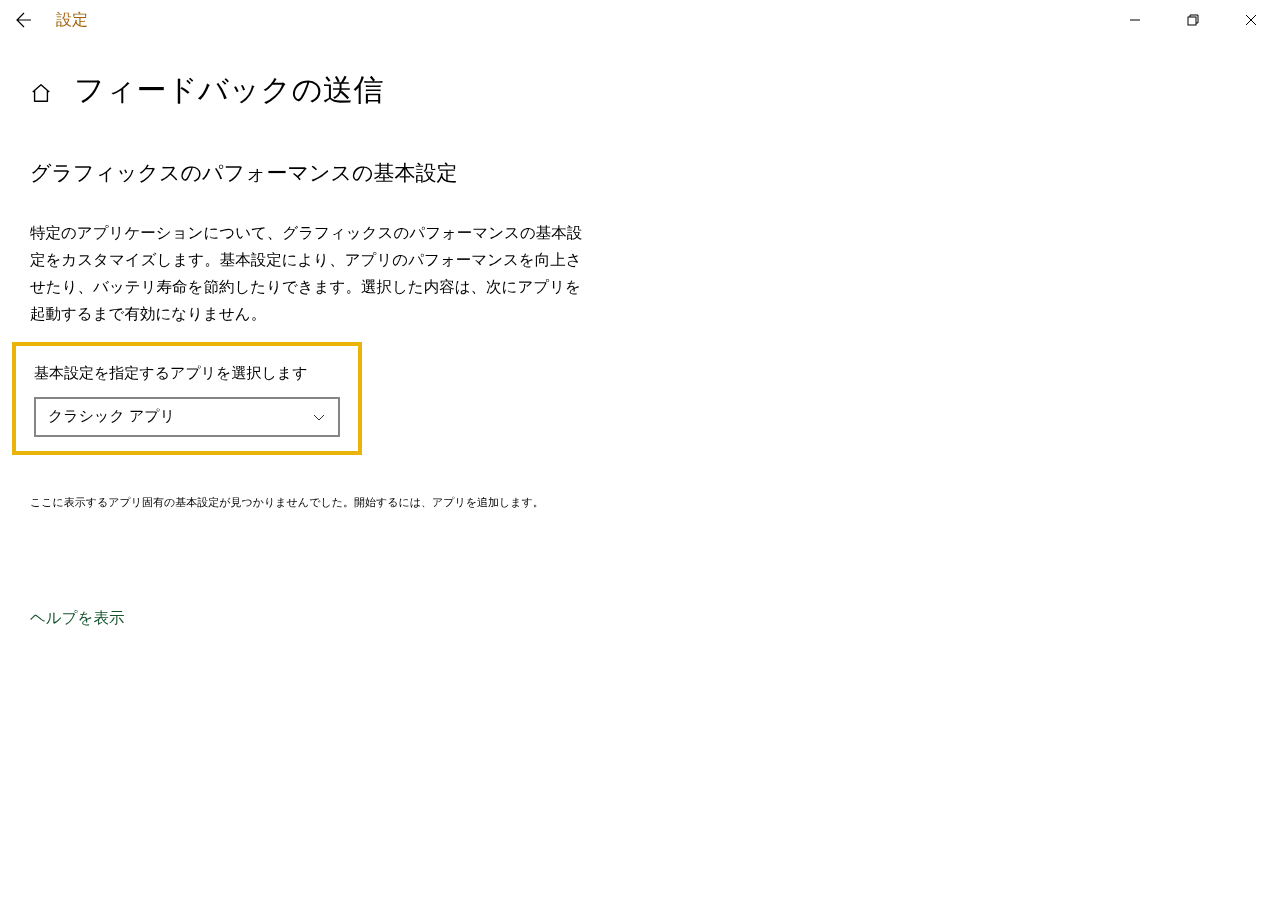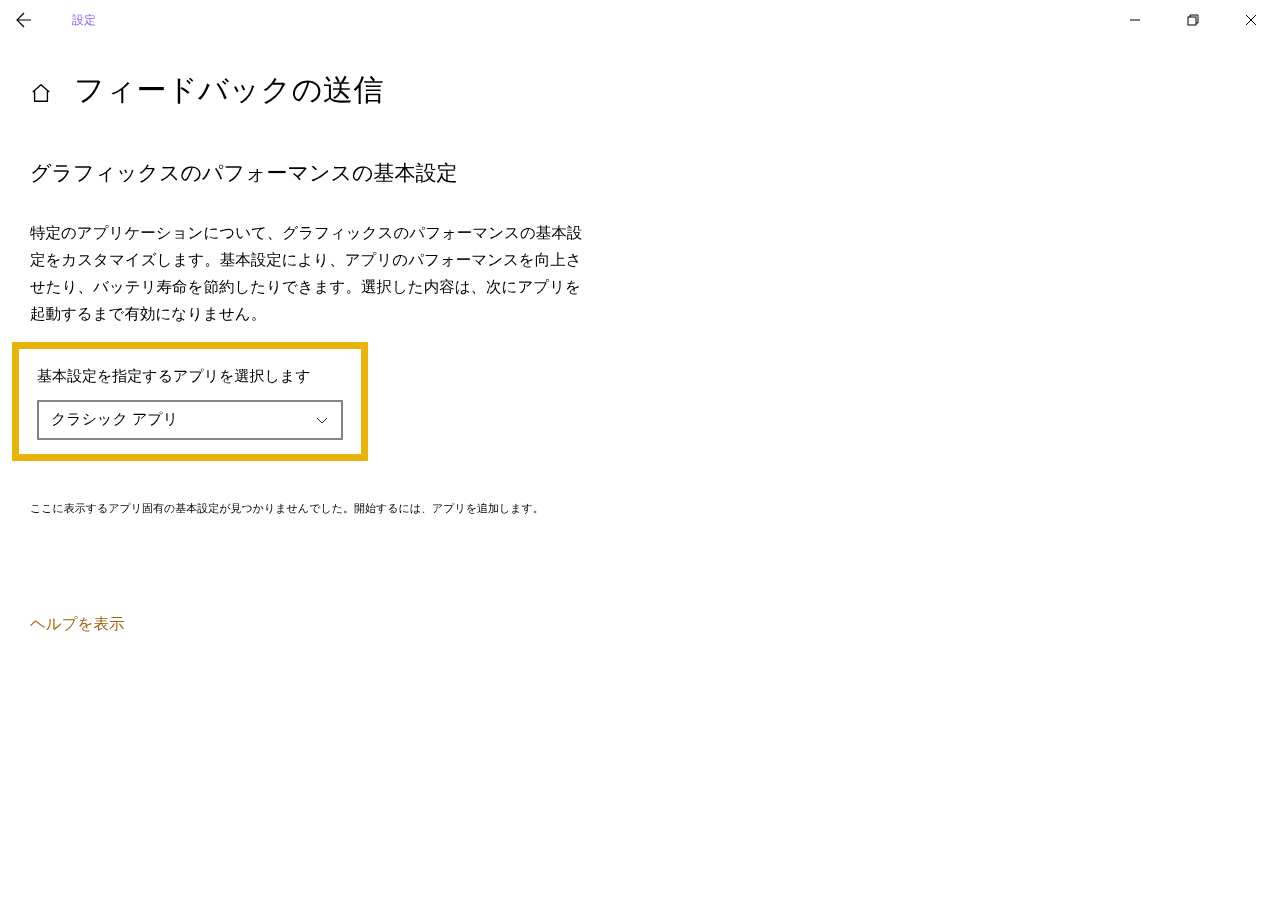--- a/index.html
+++ b/index.html
@@ -28,23 +28,23 @@
       display: flex;
       align-items: center;
       justify-content: center;
       cursor: pointer;
     }
     .back-arrow {
       width: 16px;
       height: 16px;
     }
     .window-title {
-      font-size: 12px;
-      color: #8b5cf6;
-      margin-left: 24px;
+      font-size: 16px;
+      color: #a16207;
+      margin-left: 8px;
     }
     .window-controls {
       position: absolute;
       right: 0;
       top: 0;
       display: flex;
       height: 40px;
     }
     .window-control {
       width: 58px;
@@ -78,21 +78,21 @@
       font-weight: 500;
       margin-bottom: 32px;
     }
     .description {
       font-size: 15.5px;
       line-height: 1.75;
       max-width: 560px;
       margin-bottom: 14px;
     }
     .highlight-box {
-      border: 7px solid #eab308;
+      border: 4px solid #eab308;
       padding: 18px 18px 14px 18px;
       display: inline-block;
       margin-bottom: 0;
       margin-left: -18px;
     }
     .label-text {
       font-size: 15px;
       margin-bottom: 14px;
     }
     .dropdown {
@@ -134,21 +134,21 @@
     }
     .help-section {
       margin-top: 96px;
     }
     .help-heading {
       font-size: 21px;
       font-weight: 500;
       margin-bottom: 16px;
     }
     .link {
-      color: #a16207;
+      color: #14532d;
       font-size: 15.5px;
       cursor: pointer;
       text-align: center;
     }
     .feedback-section {
       margin-top: 64px;
     }
   </style>
 </head>
 <body>

